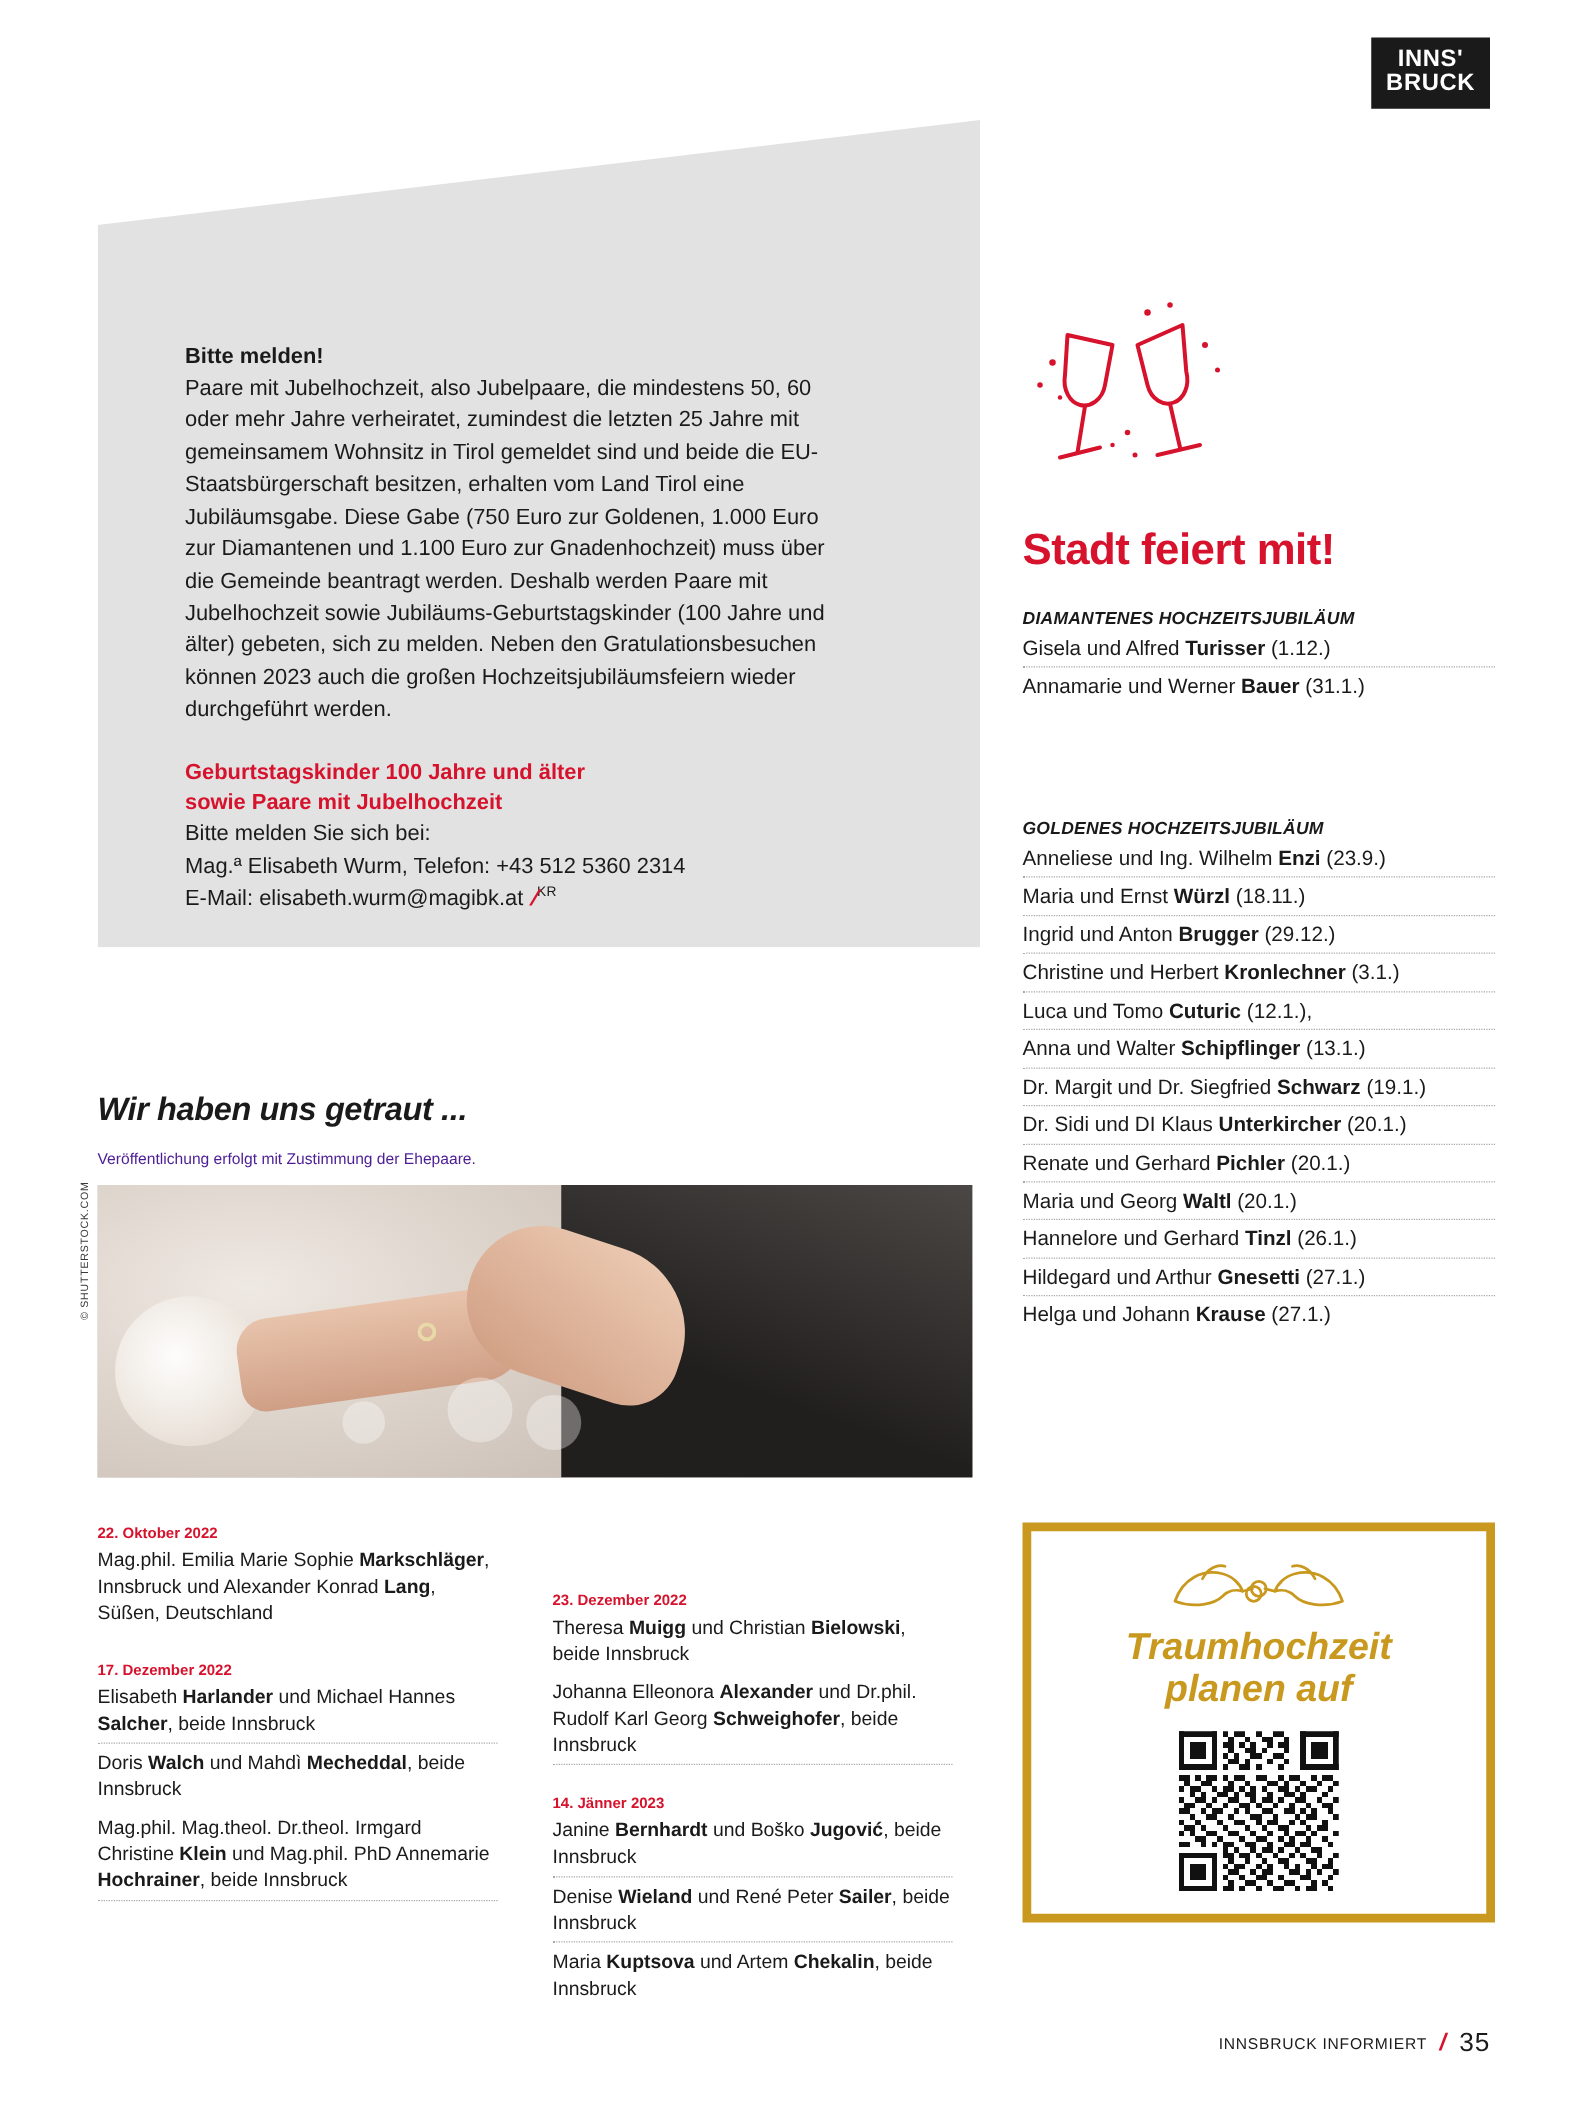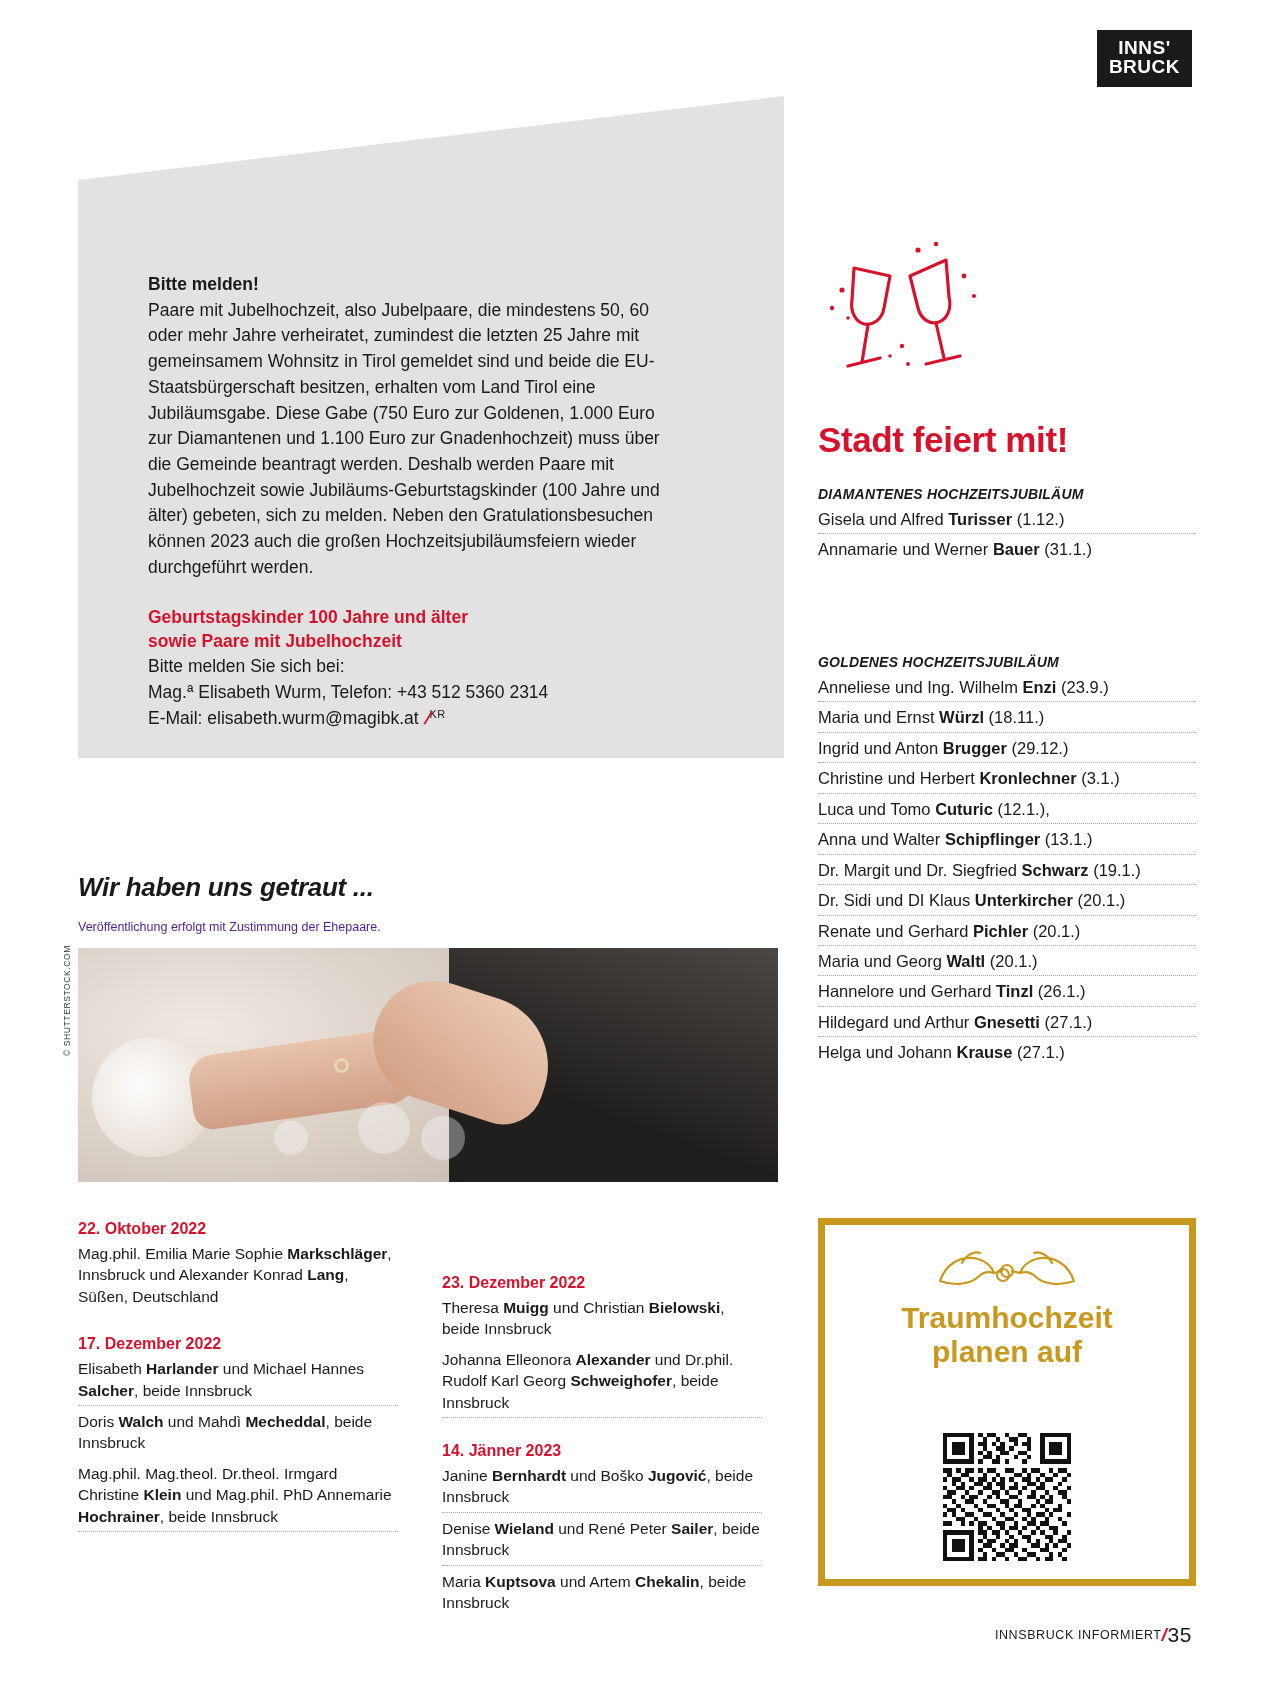--- a/index.html
+++ b/index.html
@@ -133,21 +133,21 @@
     white-space: nowrap;
   }
 
   
   .wed-col { position: absolute; font-size: 15.5px; line-height: 1.38; }
   .wed-col.left  { left: 78px;  top: 1218px; width: 320px; }
   .wed-col.right { left: 442px; top: 1272px; width: 320px; }
   .wed-date {
     color: #d6122c;
     font-weight: bold;
-    font-size: 16px;
+    font-size: 12px;
     margin: 0 0 3px 0;
   }
   .wed-date.spaced { margin-top: 22px; }
   .wed-entry {
     margin: 0;
     padding: 0 0 4px 0;
     border-bottom: 1px dotted #a8a8a8;
     margin-bottom: 5px;
   }
   .wed-entry.last { border-bottom: none; }
@@ -174,40 +174,41 @@
     border-bottom: 1px dotted #a8a8a8;
     margin-bottom: 4px;
   }
   .jub-list .item.last { border-bottom: none; }
   .jub-list b { font-weight: bold; }
 
   
   .gold-box {
     position: absolute;
     left: 818px; top: 1218px;
-    width: 378px; height: 368px;
+    width: 378px; height: 320px;
     border: 7px solid #c9991f;
     background: #ffffff;
     text-align: center;
+    font-style: italic;
   }
   .gold-title {
     color: #c9991f; font-weight: bold; font-size: 30px;
     line-height: 1.12; margin-top: 76px;
   }
   .doves { position: absolute; left: 50%; top: 16px; transform: translateX(-50%); }
   .qr {
     position: absolute; left: 50%; bottom: 18px; transform: translateX(-50%);
     width: 128px; height: 128px;
   }
 
   
   .footer {
     position: absolute; right: 78px; bottom: 42px;
     font-size: 12.5px; letter-spacing: .6px; color: #1a1a1a;
-    display: flex; align-items: center; 
+    display: flex; align-items: center; gap: 10px;
   }
   .footer .slash { color: #d6122c; font-weight: bold; font-style: italic; font-size: 19px; }
   .footer .pageno { font-size: 21px; }
 </style>
 </head>
 <body>
 
 <div class="logo">
   <div>INNS'</div>
   <div>BRUCK</div>

